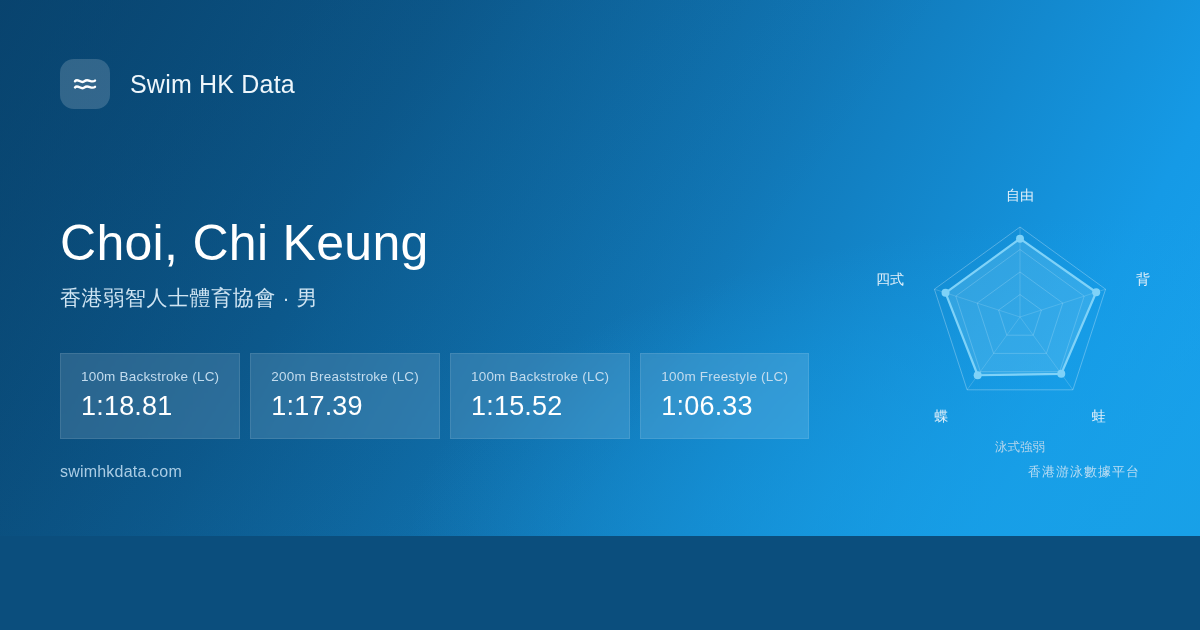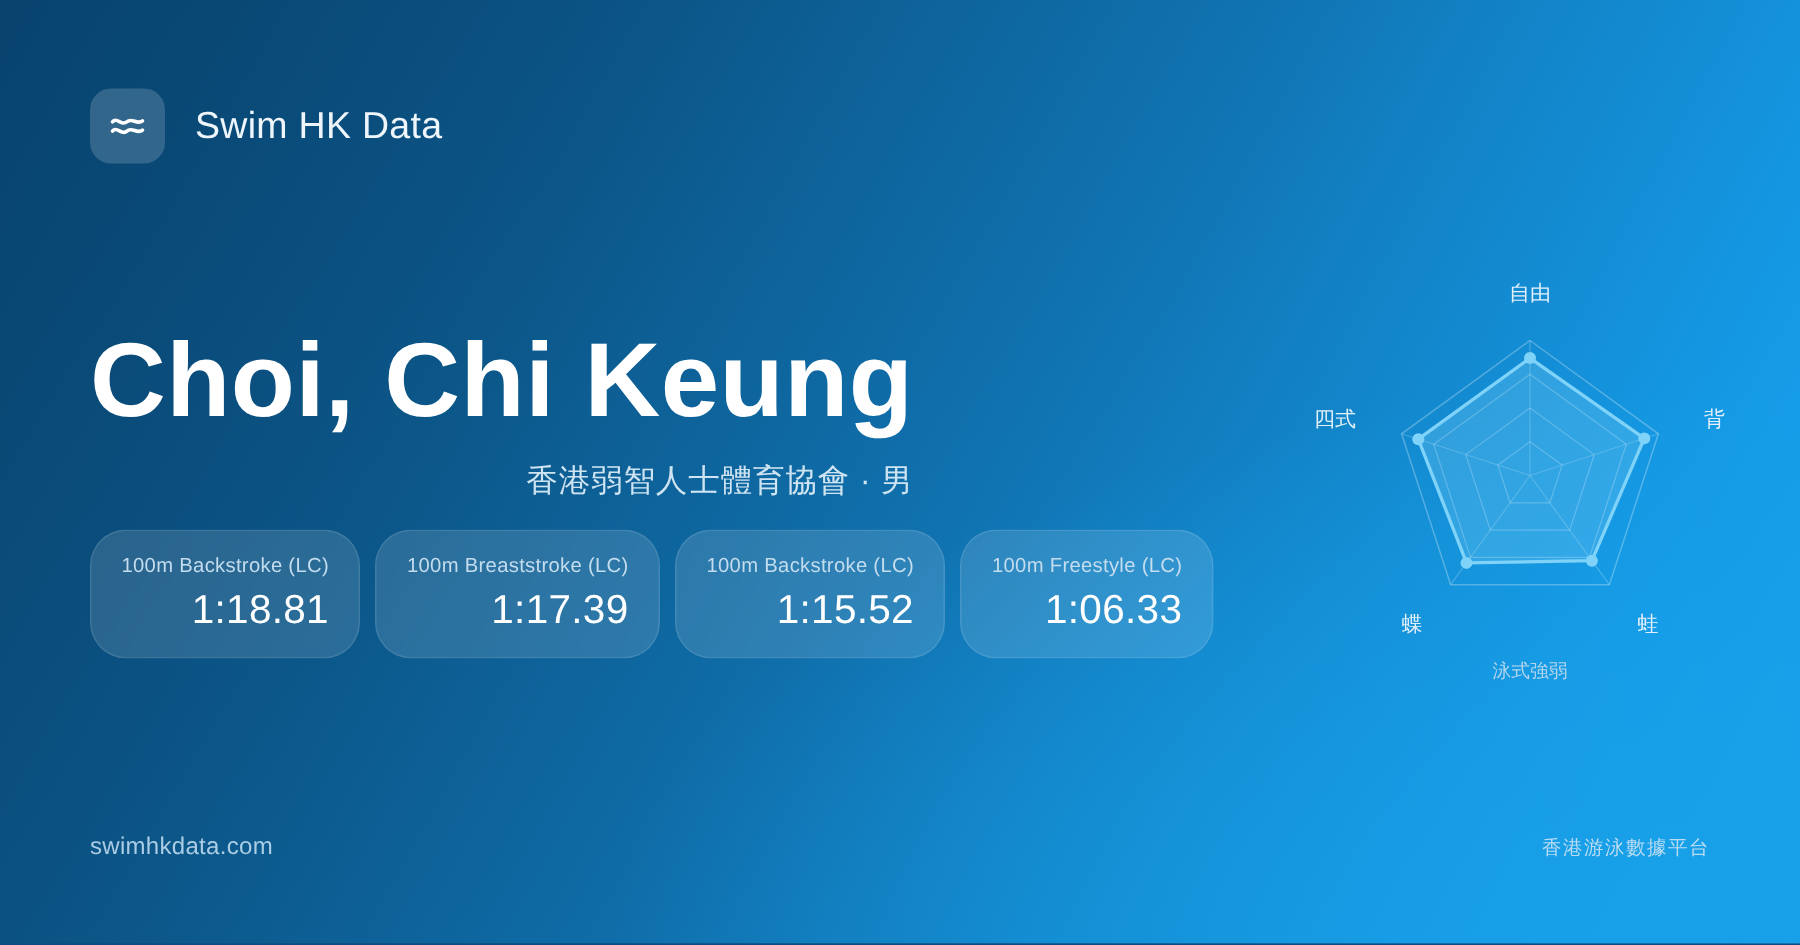--- a/index.html
+++ b/index.html
@@ -7,26 +7,25 @@
     padding: 0;
     background: #0b4e7d;
   }
   body {
     font-family: "Liberation Sans", "DejaVu Sans", sans-serif;
     -webkit-font-smoothing: antialiased;
   }
   .card-canvas {
     position: relative;
     width: 1200px;
-    height: 629px;
+    height: 536px;
     overflow: hidden;
     background:
       radial-gradient(120% 110% at 100% 100%, rgba(24,160,231,0.95) 0%, rgba(24,160,231,0.0) 55%),
       linear-gradient(118deg, #0a4a77 0%, #0d5d92 30%, #1179b9 58%, #159ae6 85%, #18a3ef 100%);
-    text-align: right;
   }
   .card-canvas::after {
     content: "";
     position: absolute;
     inset: 0;
     background: linear-gradient(125deg, rgba(7,62,103,0.55) 0%, rgba(7,62,103,0.12) 35%, rgba(255,255,255,0.0) 60%);
     pointer-events: none;
   }
 
   
@@ -58,23 +57,23 @@
 
   
   .hero {
     position: absolute;
     left: 60px;
     top: 216px;
     z-index: 4;
   }
   .athlete-name {
     color: #ffffff;
-    font-size: 70px;
+    font-size: 50px;
     line-height: 1.08;
-    font-weight: 700;
+    font-weight: 400;
     letter-spacing: 0.3px;
     margin: 0;
     white-space: nowrap;
   }
   .athlete-meta {
     margin: 14px 0 0 0;
     color: #cfe4f2;
     font-size: 21px;
     font-weight: 400;
     letter-spacing: 0.6px;
@@ -83,21 +82,21 @@
   
   .stat-row {
     position: absolute;
     left: 60px;
     top: 353px;
     display: flex;
     gap: 10px;
     z-index: 4;
   }
   .stat-card {
-    border-radius: 24px;
+    border-radius: 0;
     padding: 15px 20px 16px 20px;
     min-width: 145px;
     box-sizing: border-box;
     background: rgba(255,255,255,0.13);
     border: 1px solid rgba(255,255,255,0.10);
     backdrop-filter: blur(2px);
   }
   .stat-label {
     color: #c3dcee;
     font-size: 13.5px;
@@ -174,21 +173,21 @@
     <h1 class="athlete-name">Choi, Chi Keung</h1>
     <p class="athlete-meta">香港弱智人士體育協會 · 男</p>
   </div>
 
   <div class="stat-row">
     <div class="stat-card">
       <div class="stat-label">100m Backstroke  (LC)</div>
       <div class="stat-value">1:18.81</div>
     </div>
     <div class="stat-card">
-      <div class="stat-label">100m Breaststroke  (LC)</div>
+      <div class="stat-label">200m Breaststroke  (LC)</div>
       <div class="stat-value">1:17.39</div>
     </div>
     <div class="stat-card">
       <div class="stat-label">100m Backstroke  (LC)</div>
       <div class="stat-value">1:15.52</div>
     </div>
     <div class="stat-card">
       <div class="stat-label">100m Freestyle  (LC)</div>
       <div class="stat-value">1:06.33</div>
     </div>

